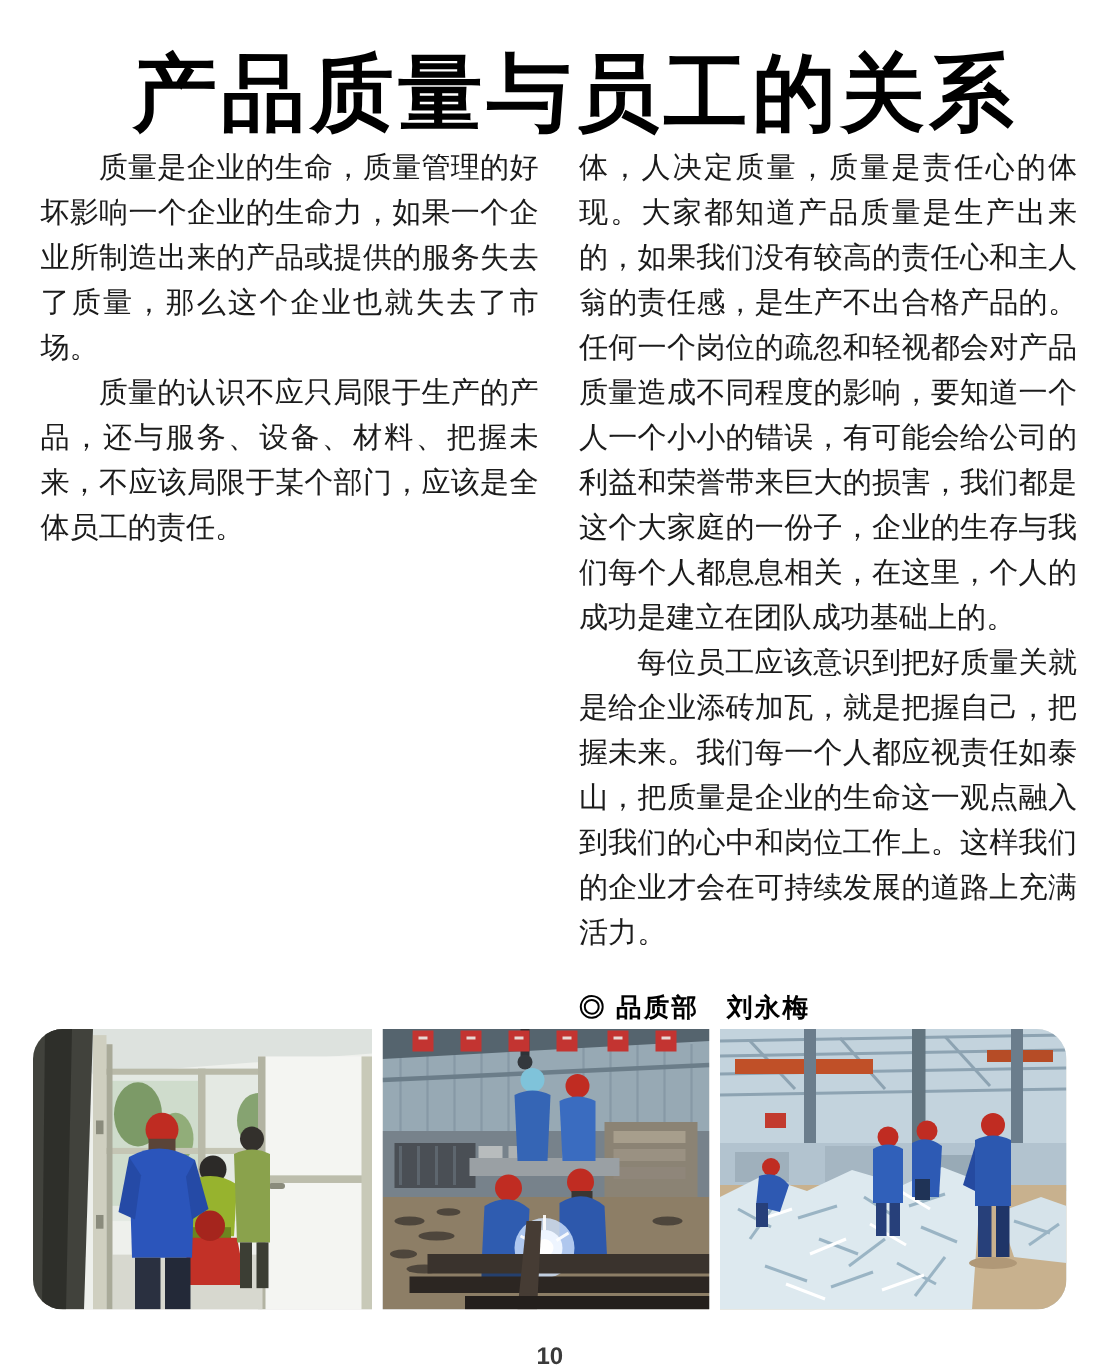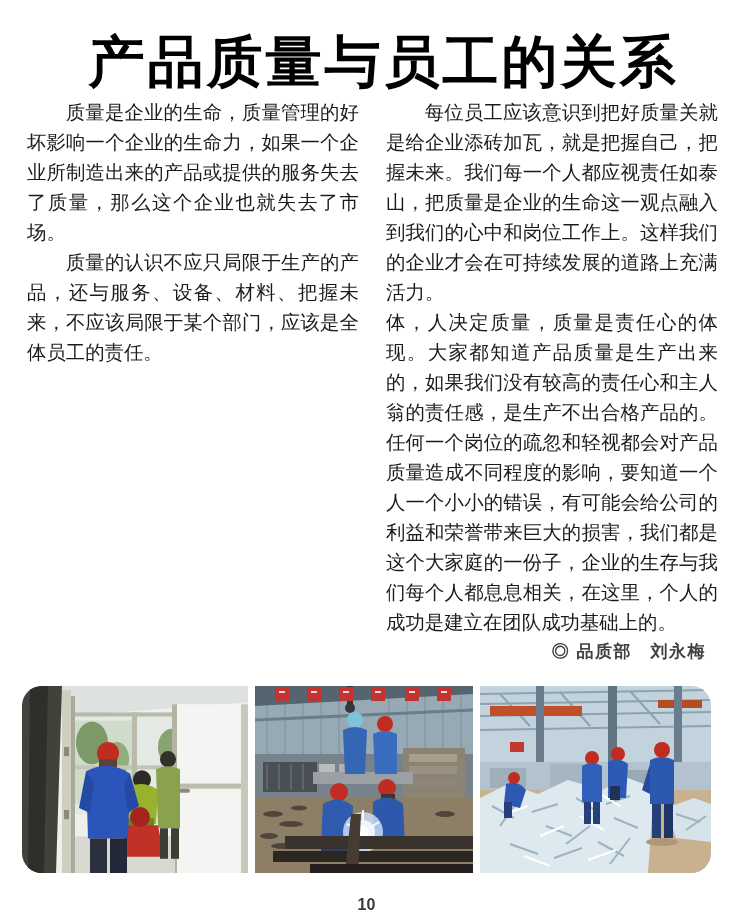--- a/index.html
+++ b/index.html
@@ -15,22 +15,22 @@
   .col {
     position:absolute; top:97px; width:332px;
     font-size:19.4px; line-height:30px; text-align:justify;
     text-justify:inter-ideograph; color:#1b1b1b;
   }
   .col-left  { left:27px;  }
   .col-right { left:386px; }
   .para { margin:0; }
   .indent { text-indent:2em; }
   .byline {
-    text-align:right; font-weight:bold; font-size:17px;
-    padding-right:12px; margin-top:0; letter-spacing:1.5px; color:#404040;
+    text-align:left; font-weight:bold; font-size:17px;
+    padding-right:12px; margin-top:20px; letter-spacing:1.5px; color:#000000;
   }
   .photos {
     position:absolute; left:22px; top:686px; width:689px; height:187px;
     display:flex; gap:7px;
   }
   .photo { height:187px; overflow:hidden; flex:none; background:#e8e8e4; }
   .photo svg { display:block; width:100%; height:100%; }
   .photo-1 { width:226px; border-radius:20px 0 0 20px; }
   .photo-2 { width:218px; }
   .photo-3 { width:231px; border-radius:0 20px 20px 0; }
@@ -45,22 +45,22 @@
 <div class="page">
 
   <h1 class="title">产品质量与员工的关系</h1>
 
   <div class="col col-left">
     <p class="para indent">质量是企业的生命，质量管理的好坏影响一个企业的生命力，如果一个企业所制造出来的产品或提供的服务失去了质量，那么这个企业也就失去了市场。</p>
     <p class="para indent">质量的认识不应只局限于生产的产品，还与服务、设备、材料、把握未来，不应该局限于某个部门，应该是全体员工的责任。</p>
   </div>
 
   <div class="col col-right">
+    <p class="para">体，人决定质量，质量是责任心的体现。大家都知道产品质量是生产出来的，如果我们没有较高的责任心和主人翁的责任感，是生产不出合格产品的。任何一个岗位的疏忽和轻视都会对产品质量造成不同程度的影响，要知道一个人一个小小的错误，有可能会给公司的利益和荣誉带来巨大的损害，我们都是这个大家庭的一份子，企业的生存与我们每个人都息息相关，在这里，个人的成功是建立在团队成功基础上的。</p>
     <p class="para indent">每位员工应该意识到把好质量关就是给企业添砖加瓦，就是把握自己，把握未来。我们每一个人都应视责任如泰山，把质量是企业的生命这一观点融入到我们的心中和岗位工作上。这样我们的企业才会在可持续发展的道路上充满活力。</p>
-    <p class="para">体，人决定质量，质量是责任心的体现。大家都知道产品质量是生产出来的，如果我们没有较高的责任心和主人翁的责任感，是生产不出合格产品的。任何一个岗位的疏忽和轻视都会对产品质量造成不同程度的影响，要知道一个人一个小小的错误，有可能会给公司的利益和荣誉带来巨大的损害，我们都是这个大家庭的一份子，企业的生存与我们每个人都息息相关，在这里，个人的成功是建立在团队成功基础上的。</p>
     <div class="byline">◎ 品质部　刘永梅</div>
   </div>
 
   <div class="photos">
 
     <div class="photo photo-1">
       <svg viewBox="0 0 226 184" preserveAspectRatio="none">
         <rect width="226" height="184" fill="#eef0ec"></rect>
         <polygon points="20,0 226,0 226,16 40,30" fill="#dde2de"></polygon>
         <rect x="46" y="26" width="140" height="100" fill="#e4e9e3"></rect>

